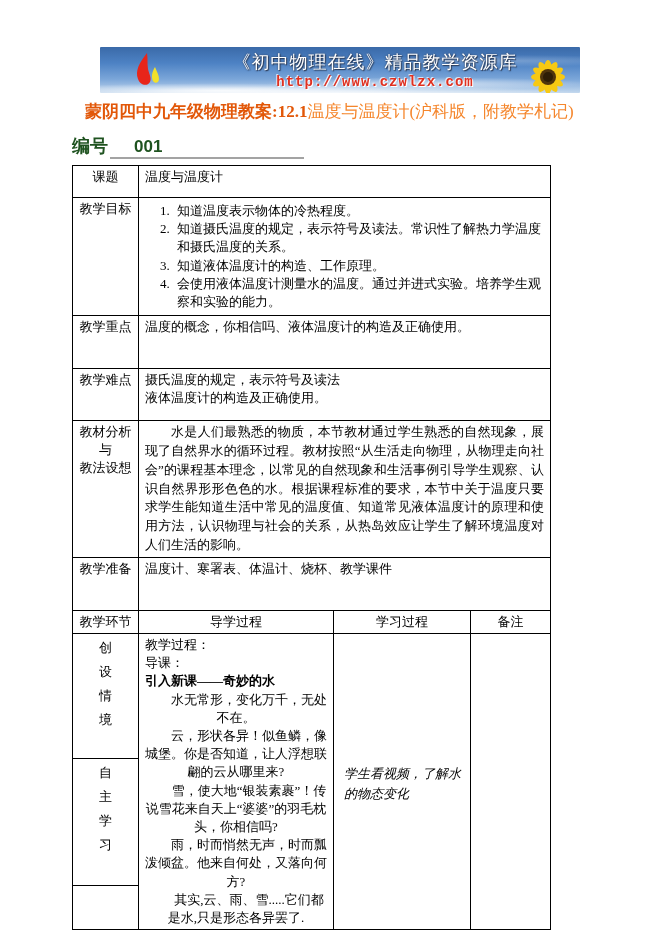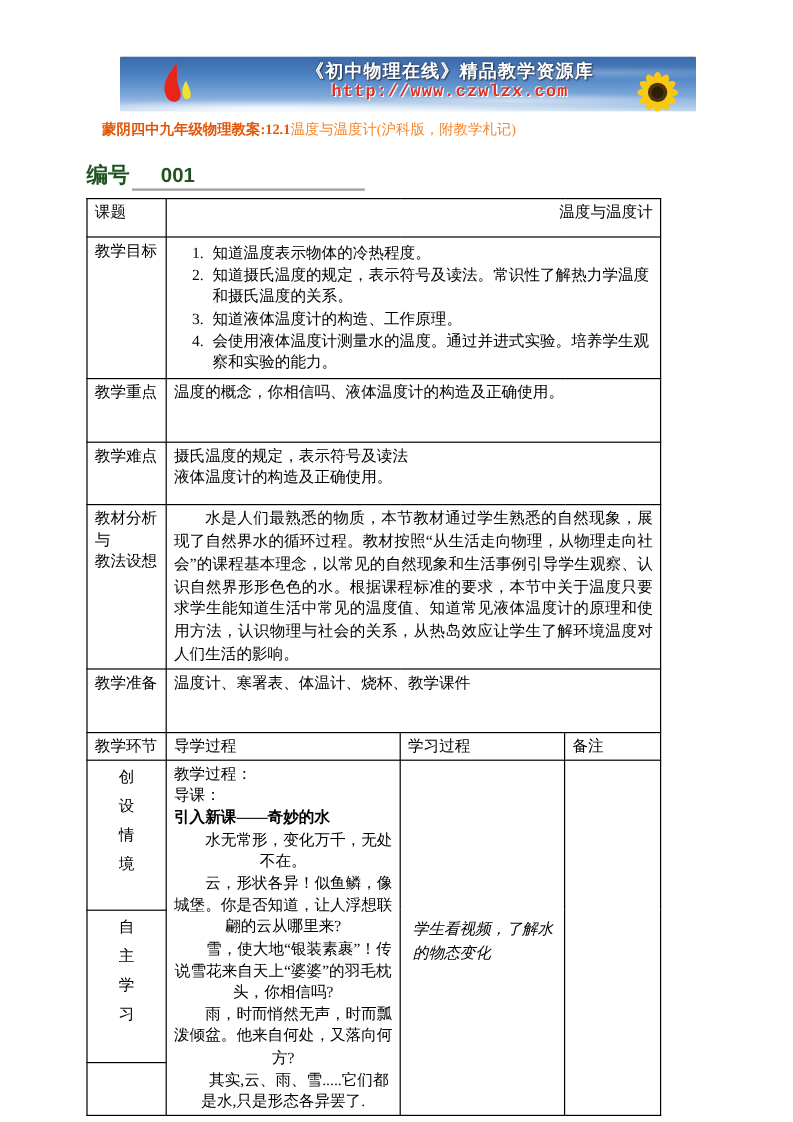--- a/index.html
+++ b/index.html
@@ -17,59 +17,59 @@
     background:
       radial-gradient(55% 10px at 25% 95%, rgba(255,255,255,.85), rgba(255,255,255,0) 75%),
       radial-gradient(45% 9px at 68% 80%, rgba(255,255,255,.55), rgba(255,255,255,0) 75%),
       radial-gradient(70% 12px at 50% 104%, rgba(255,255,255,.95), rgba(255,255,255,0) 75%),
       radial-gradient(40% 8px at 85% 30%, rgba(255,255,255,.25), rgba(255,255,255,0) 75%),
       linear-gradient(180deg,#3a6aa8 0%,#4d82c4 35%,#7ba6d9 70%,#c3d8ee 100%);
   }
   .banner-text { position:absolute; left:110px; top:3px; width:330px; text-align:center; }
   .banner-title {
     font-family:"Liberation Sans","DejaVu Sans",sans-serif;
-    font-size:15px; font-weight:bold; color:#ffffff; letter-spacing:1px;
+    font-size:18px; font-weight:normal; color:#ffffff; letter-spacing:1px;
     text-shadow:1px 1px 1px #2b3a55, 0 0 2px #2b3a55;
     white-space:nowrap;
   }
   .banner-url {
     font-family:"Liberation Mono","DejaVu Sans Mono",monospace;
     font-size:14px; font-weight:bold; color:#e03020; letter-spacing:1px;
     text-shadow:1px 1px 0 #ffffff, -1px -1px 0 rgba(255,255,255,.7);
     white-space:nowrap;
   }
   .flame { position:absolute; left:26px; top:4px; }
   .sunflower { position:absolute; right:8px; top:8px; }
 
   
   .doc-heading {
     position:absolute; left:85px; top:101px; width:560px;
-    font-size:12px; line-height:1.3; white-space:nowrap;
+    font-size:17px; line-height:1.3; white-space:nowrap;
   }
   .doc-heading .prefix { font-weight:bold; color:#e25708; }
   .doc-heading .suffix { color:#f5862c; }
 
   
   .serial { position:absolute; left:72px; top:134px; font-size:18px; font-weight:bold; color:#1f5320; }
   .serial-line {
     display:inline-block; width:194px; padding-left:24px; margin-left:2px;
     border-bottom:2px solid #a3a3a3; line-height:1.1;
     font-family:"Liberation Sans","DejaVu Sans",sans-serif; font-size:17px;
   }
 
   
   table.lesson {
     position:absolute; left:72px; top:165px; width:478px;
     border-collapse:collapse; table-layout:fixed;
     font-size:13px;
   }
   table.lesson td { border:1px solid #000; vertical-align:top; padding:2px 6px; line-height:1.4; }
-  td.lbl { vertical-align:middle; padding:2px 1px; }
+  td.lbl { text-align:center; vertical-align:middle; padding:2px 1px; }
   td.mid { vertical-align:middle; }
-  td.ctr { text-align:right; }
+  td.ctr { text-align:left; }
   .pre { white-space:pre-line; }
   .v-stage { width:1.1em; margin:0 auto; line-height:1.85; text-align:center; }
 
   .h32{height:32px} .h118{height:118px} .h53{height:53px} .h52{height:52px}
   .h112{height:112px} .h22{height:22px} .h97{height:97px} .h103{height:103px} .h36{height:36px}
 
   ol.objectives { margin:2px 0 0 0; padding-left:28px; }
   ol.objectives li { padding-left:4px; }
 
   .analysis-text { text-align:justify; text-indent:2em; line-height:1.45; }

